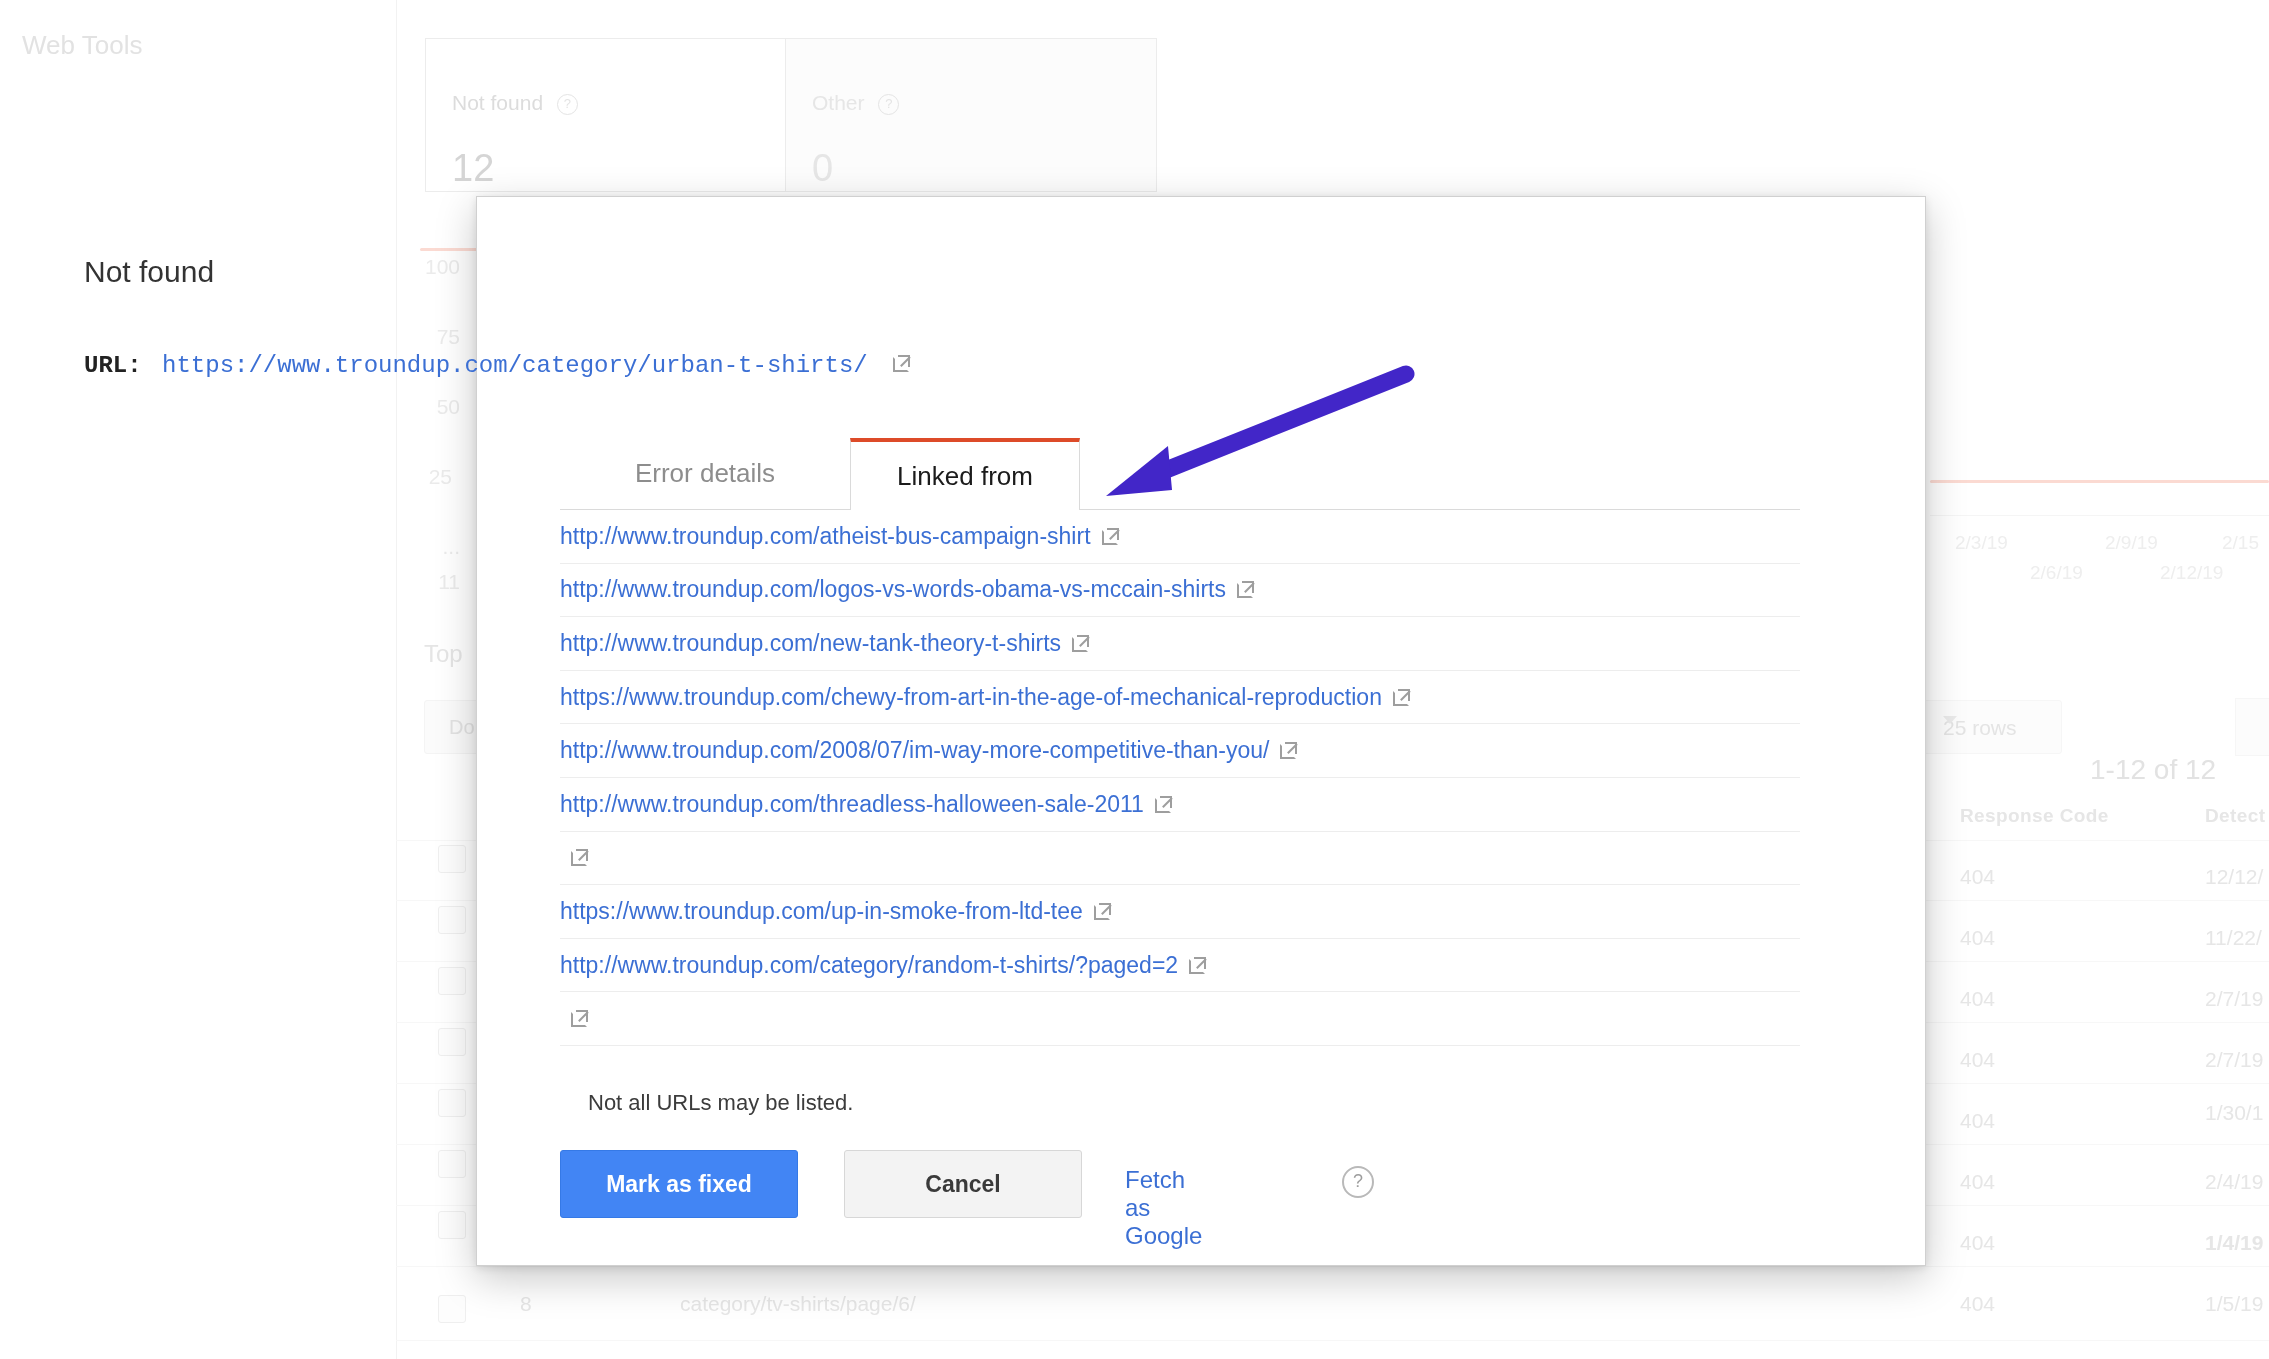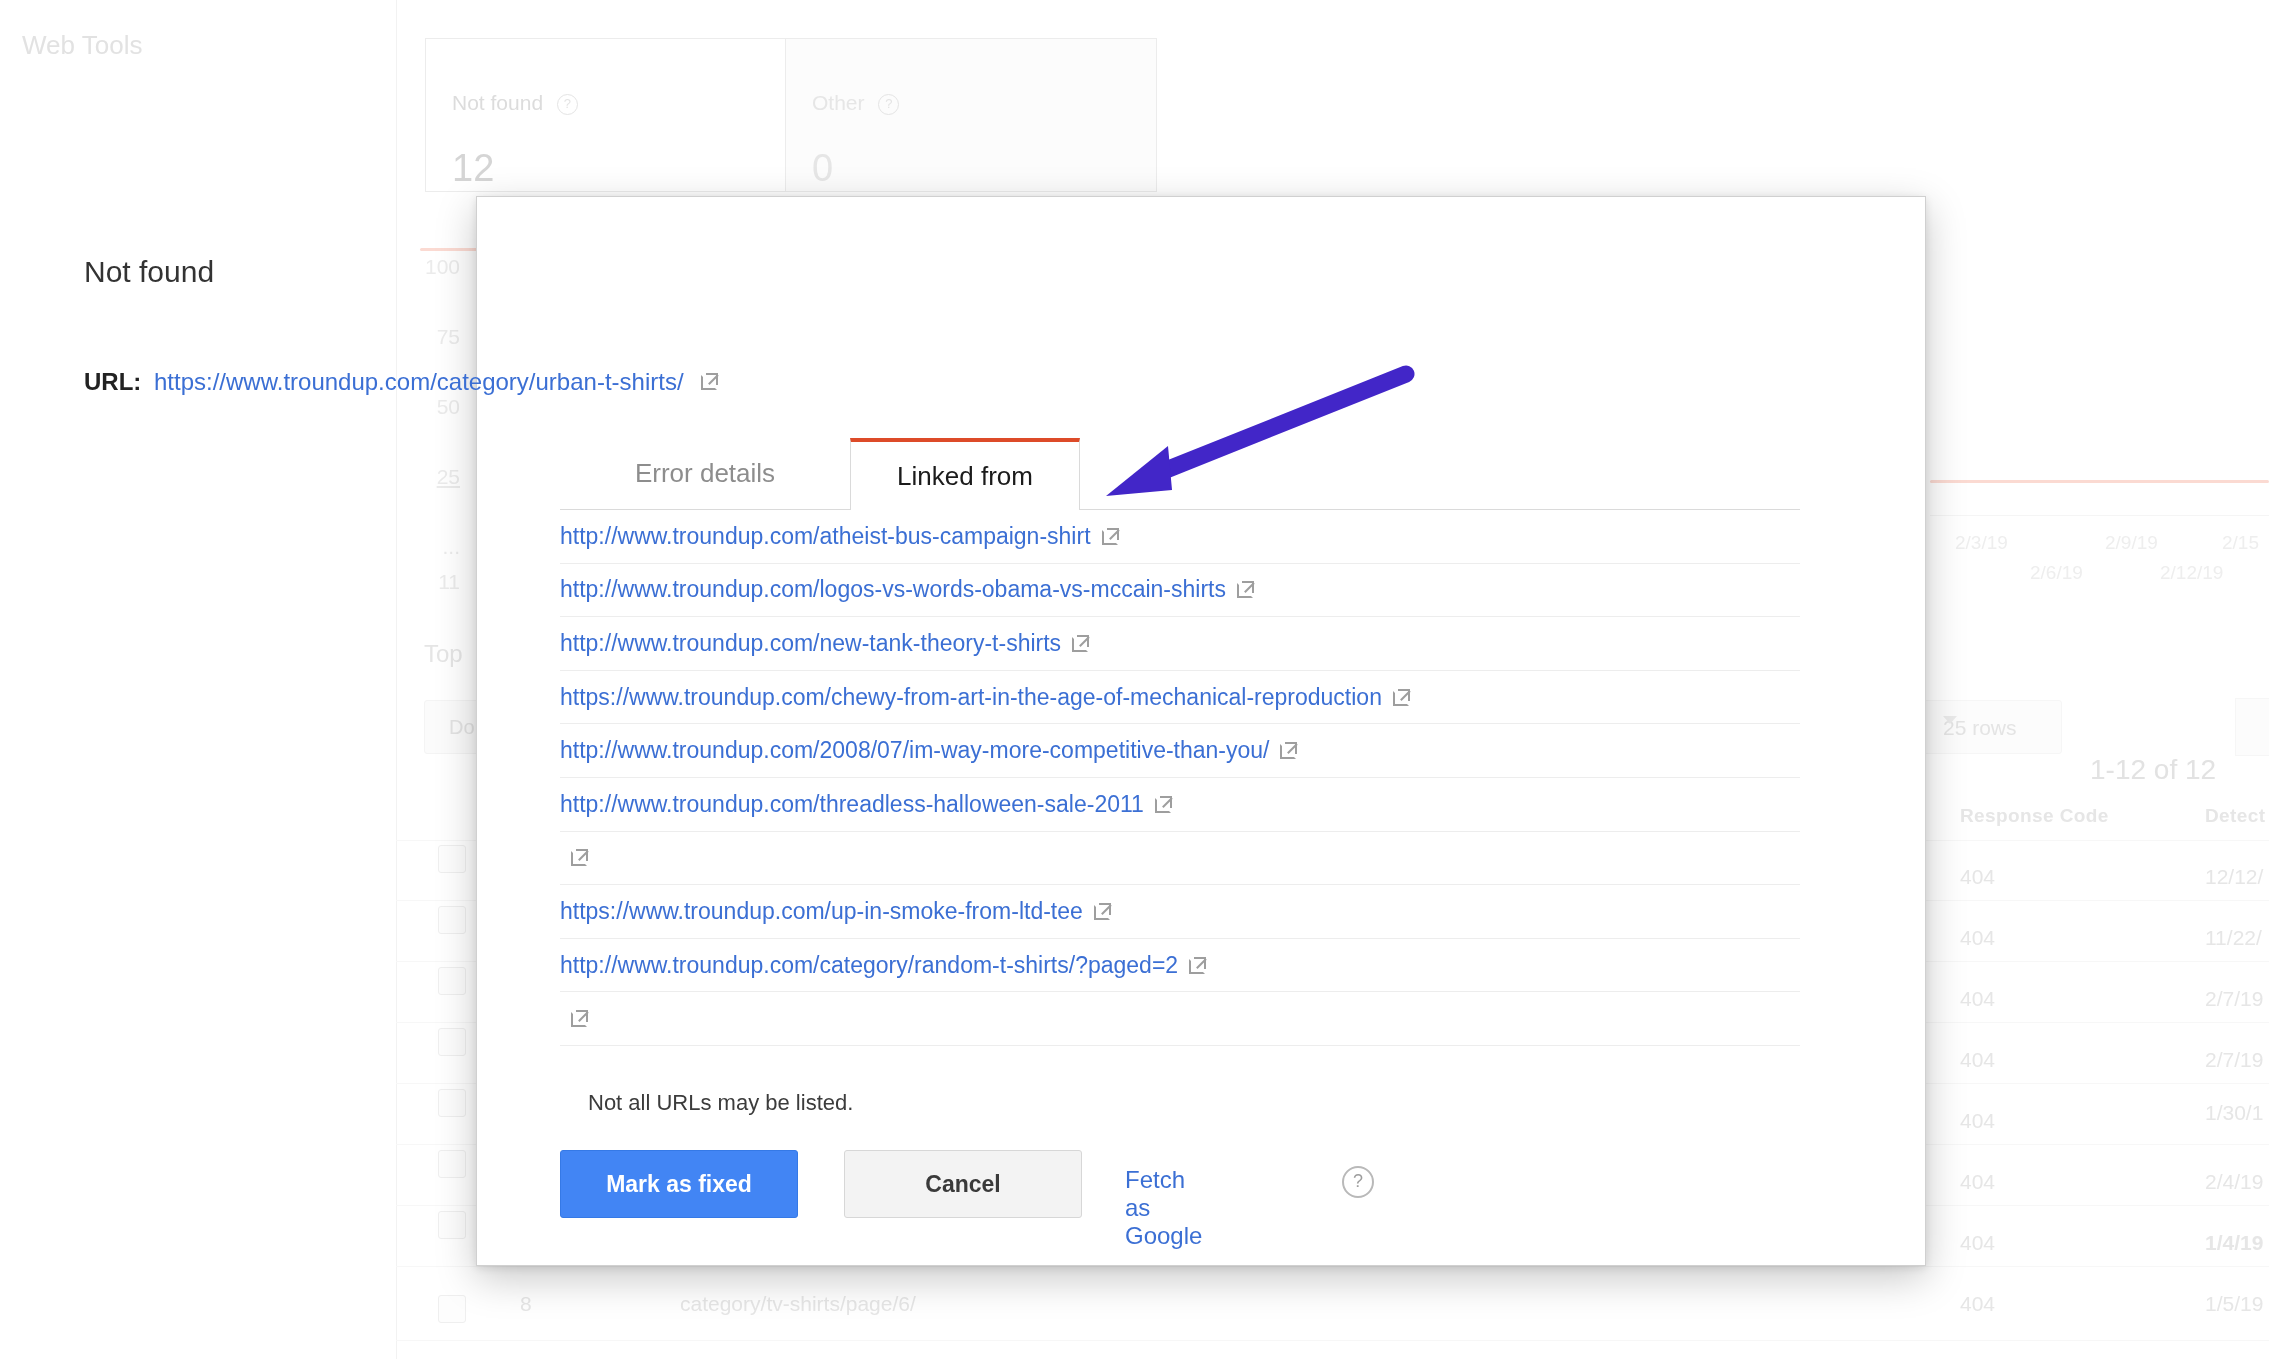--- a/index.html
+++ b/index.html
@@ -56,21 +56,21 @@
 
   
   #modal{
     position:absolute;left:476px;top:196px;width:1450px;height:1070px;
     background:#fff;border:1px solid #d0d0d0;
     box-shadow:0 12px 38px rgba(0,0,0,.22), 0 2px 8px rgba(0,0,0,.10);
     box-sizing:border-box;
   }
   #modal-title{position:absolute;left:84px;top:255px;font-size:30px;color:#333;}
 
-  #url-row{position:absolute;left:84px;top:368px;font-size:24px;white-space:nowrap;}
+  #url-row{position:absolute;left:84px;top:352px;font-size:24px;white-space:nowrap;font-family:Liberation Mono, monospace;}
   #url-row .url-label{font-weight:bold;color:#222;}
   #url-row .url-link{color:#3b6fd4;margin-left:6px;}
 
   .ext-ico{display:inline-block;width:17px;height:17px;position:relative;
            margin-left:11px;vertical-align:0px;}
   .ext-ico:before{content:"";position:absolute;left:0;bottom:0;width:12px;height:11px;
                   border:2px solid #9e9e9e;border-top-color:transparent;border-right-color:transparent;}
   .ext-ico:after{content:"";position:absolute;right:0;top:0;width:10px;height:10px;
                  border-top:2px solid #9e9e9e;border-right:2px solid #9e9e9e;}
   .ext-ico i{position:absolute;right:0px;top:1px;width:13px;height:2px;background:#9e9e9e;
@@ -131,21 +131,21 @@
     <div class="card-label">
       <span>Other</span>
       <span class="card-q">?</span>
     </div>
     <div class="card-val">0</div>
   </div>
 
   <div class="yaxis" style="left:400px;top:255px;">100</div>
   <div class="yaxis" style="left:400px;top:325px;">75</div>
   <div class="yaxis" style="left:400px;top:395px;">50</div>
-  <div class="yaxis" style="left:400px;top:465px;text-decoration:underline;">25</div>
+  <div class="yaxis" style="left:392px;top:465px;">25</div>
   <div class="yaxis" style="left:400px;top:535px;">...</div>
   <div class="yaxis" style="left:400px;top:570px;">11</div>
 
   <div class="chart-line" style="left:420px;top:248px;width:120px;"></div>
   <div class="chart-line" style="left:1930px;top:480px;width:339px;"></div>
   <div class="axis-rule" style="left:1930px;top:515px;width:339px;"></div>
 
   <div class="xaxis" style="left:1860px;top:532px;">9</div>
   <div class="xaxis" style="left:1955px;top:532px;">2/3/19</div>
   <div class="xaxis" style="left:2105px;top:532px;">2/9/19</div>

